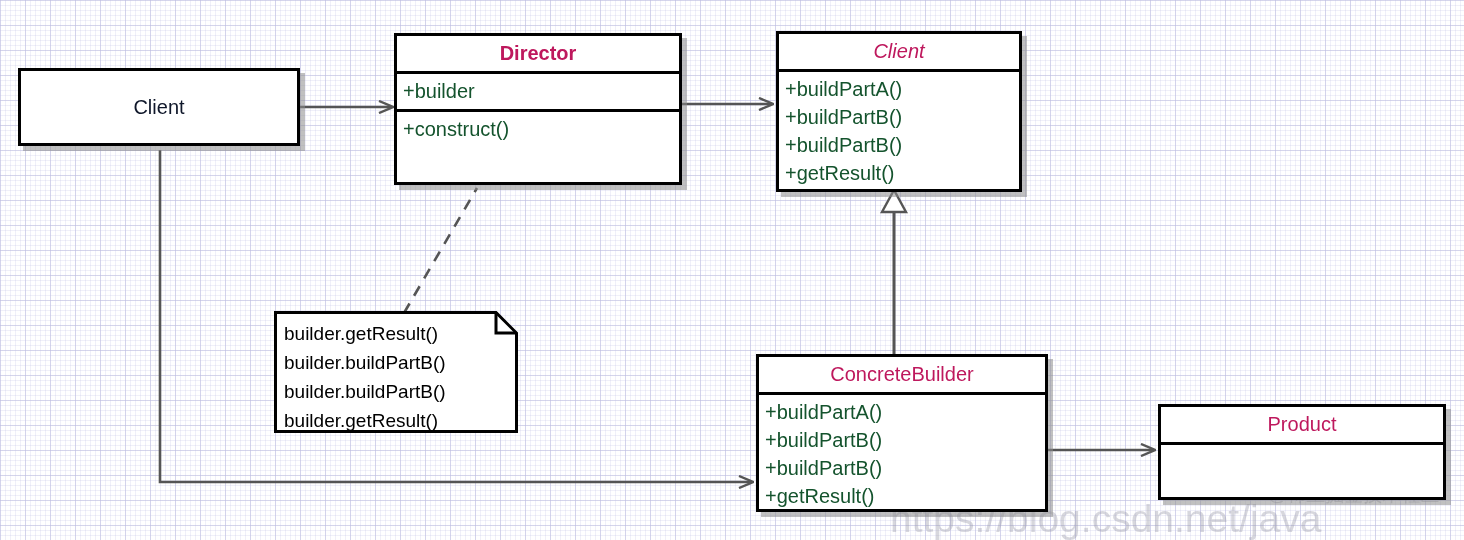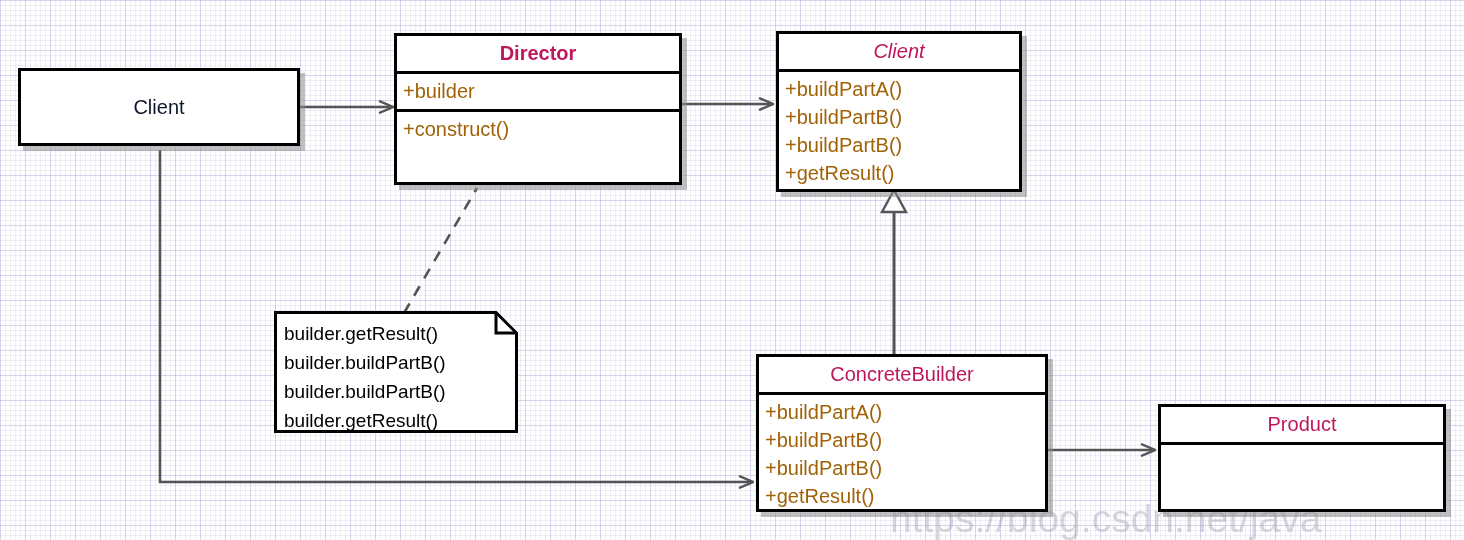--- a/index.html
+++ b/index.html
@@ -55,21 +55,21 @@
     height: 0;
     font-size: 0;
     line-height: 0;
   }
   .uml-compartment {
     padding: 3px 4px 4px 6px;
   }
   .uml-member {
     font-size: 20px;
     line-height: 28px;
-    color: #a16207;
+    color: #14532d;
     white-space: nowrap;
   }
   .plain-box {
     display: flex;
     align-items: center;
     justify-content: center;
   }
   .plain-label {
     font-size: 20px;
     color: #0f172a;
@@ -190,21 +190,21 @@
     <div class="uml-title">ConcreteBuilder</div>
     <div class="uml-sep"></div>
     <div class="uml-compartment">
       <div class="uml-member">+buildPartA()</div>
       <div class="uml-member">+buildPartB()</div>
       <div class="uml-member">+buildPartB()</div>
       <div class="uml-member">+getResult()</div>
     </div>
   </div>
 
-  <div class="uml-box" id="box-product" style="left:1158px; top:404px; width:288px; height:108px;">
+  <div class="uml-box" id="box-product" style="left:1158px; top:404px; width:288px; height:96px;">
     <div class="uml-title">Product</div>
     <div class="uml-sep"></div>
     <div class="uml-compartment" style="height:50px;"></div>
   </div>
 
   <div class="uml-note" id="note-box" style="left:274px; top:311px; width:244px; height:122px;">
     <svg class="note-shape" viewBox="0 0 244 122" preserveAspectRatio="none" xmlns="http://www.w3.org/2000/svg">
       <path d="M1.5,1.5 L222,1.5 L242.5,22 L242.5,120.5 L1.5,120.5 Z" fill="#ffffff" stroke="#000000" stroke-width="3"></path>
       <path d="M222,1.5 L222,22 L242.5,22" fill="none" stroke="#000000" stroke-width="3"></path>
     </svg>

